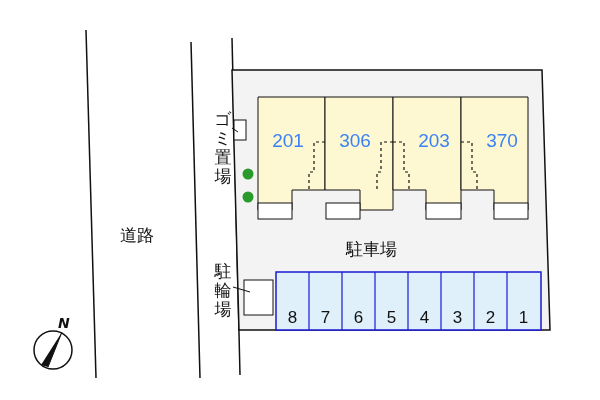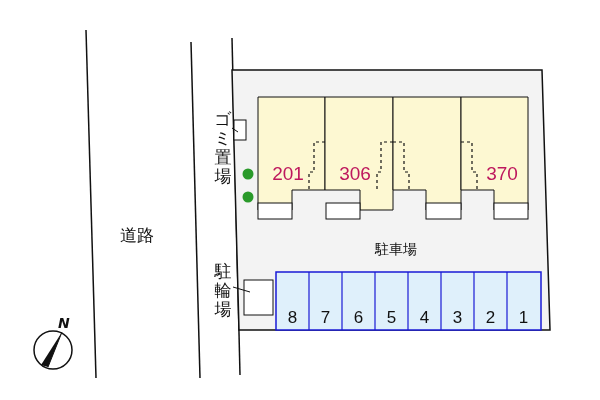--- a/index.html
+++ b/index.html
@@ -3,21 +3,21 @@
 <meta charset="utf-8">
 <style>
   html, body { margin: 0; padding: 0; background: #ffffff; }
   body { width: 600px; height: 400px; overflow: hidden; position: relative;
          font-family: "DejaVu Sans", "Liberation Sans", sans-serif; }
   svg { position: absolute; left: 0; top: 0; }
   .lbl { position: absolute; color: #111; font-size: 17px; line-height: 19px; }
   .vert { width: 20px; text-align: center; }
   .vert span { display: block; }
   .unit-num { position: absolute; font-family: "Liberation Sans", sans-serif;
-              font-size: 19px; line-height: 18px; text-align: center; color: #be185d; width: 56px; margin-top: 33px; }
+              font-size: 19px; line-height: 18px; text-align: center; color: #3b82f6; width: 56px; }
   .slot-num { position: absolute; font-family: "Liberation Sans", sans-serif;
               font-size: 17px; color: #111; width: 33px; text-align: center; }
 </style>
 </head>
 <body>
 
 <svg width="600" height="400" viewBox="0 0 600 400">
 
   <line x1="86" y1="30" x2="96" y2="378" stroke="#111" stroke-width="1.5"></line>
   <line x1="191" y1="42" x2="200" y2="378" stroke="#111" stroke-width="1.5"></line>
@@ -82,29 +82,30 @@
   <span>置</span>
   <span>場</span>
 </div>
 
 <div class="lbl vert" style="left:213px; top:262px;">
   <span>駐</span>
   <span>輪</span>
   <span>場</span>
 </div>
 
-<div class="lbl" style="left:375px; top:240px; font-size:14px;">駐車場</div>
+<div class="lbl" style="left:346px; top:240px; font-size:17px;">駐車場</div>
 
 <div class="unit-num" style="left:260px; top:132px;">
   <div>201</div>
 </div>
 <div class="unit-num" style="left:327px; top:132px;">
   <div>306</div>
 </div>
 <div class="unit-num" style="left:406px; top:132px;">
+  <div>203</div>
 </div>
 <div class="unit-num" style="left:474px; top:132px;">
   <div>370</div>
 </div>
 
 <div class="slot-num" style="left:276px; top:308px;">8</div>
 <div class="slot-num" style="left:309px; top:308px;">7</div>
 <div class="slot-num" style="left:342px; top:308px;">6</div>
 <div class="slot-num" style="left:375px; top:308px;">5</div>
 <div class="slot-num" style="left:408px; top:308px;">4</div>

